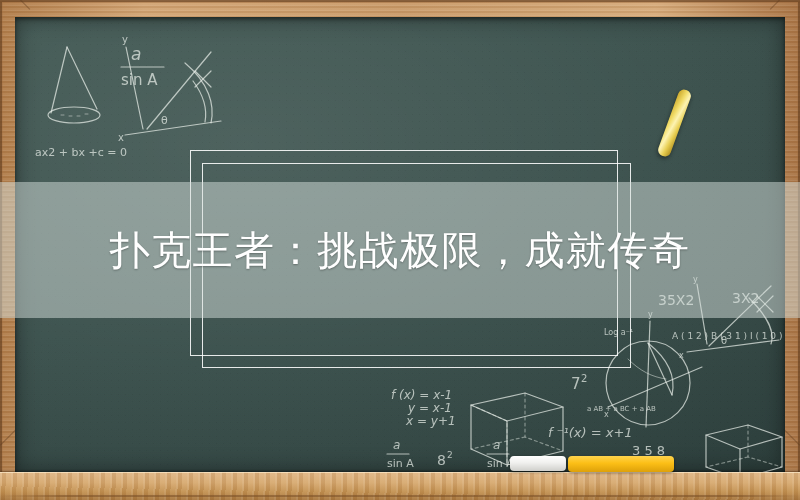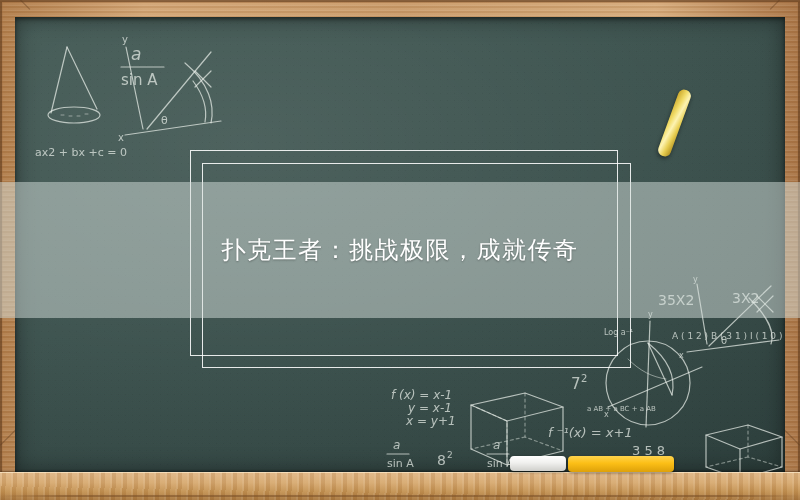--- a/index.html
+++ b/index.html
@@ -75,21 +75,21 @@
          border:1.6px solid rgba(255,255,255,.88);}
 
   
   .band{position:absolute;left:0;top:182px;width:800px;height:136px;
         background:rgba(214,223,220,.50);
         pointer-events:none;}
 
   
   .title{position:absolute;left:0;top:182px;width:800px;height:136px;
          display:flex;align-items:center;justify-content:center;}
-  .title span{color:#ffffff;font-size:24px;letter-spacing:1.5px;
+  .title span{color:#ffffff;font-size:40px;letter-spacing:1.5px;
          font-family:"DejaVu Sans","Liberation Sans",sans-serif;
          text-shadow:0 1px 2px rgba(0,0,0,.30);white-space:nowrap;}
 
   
   .chalk-stick{position:absolute;border-radius:7px;}
   .chalk-yellow-diag{left:668px;top:88px;width:13px;height:70px;
       transform:rotate(20deg);
       background:linear-gradient(100deg,#c9a425 0%,#f2dd6a 32%,#fdf3b2 50%,#e8cf54 72%,#b08e1c 100%);
       box-shadow:0 2px 4px rgba(0,0,0,.45);border-radius:6px;}
   .chalk-white-tray{left:510px;top:456px;width:56px;height:15px;

